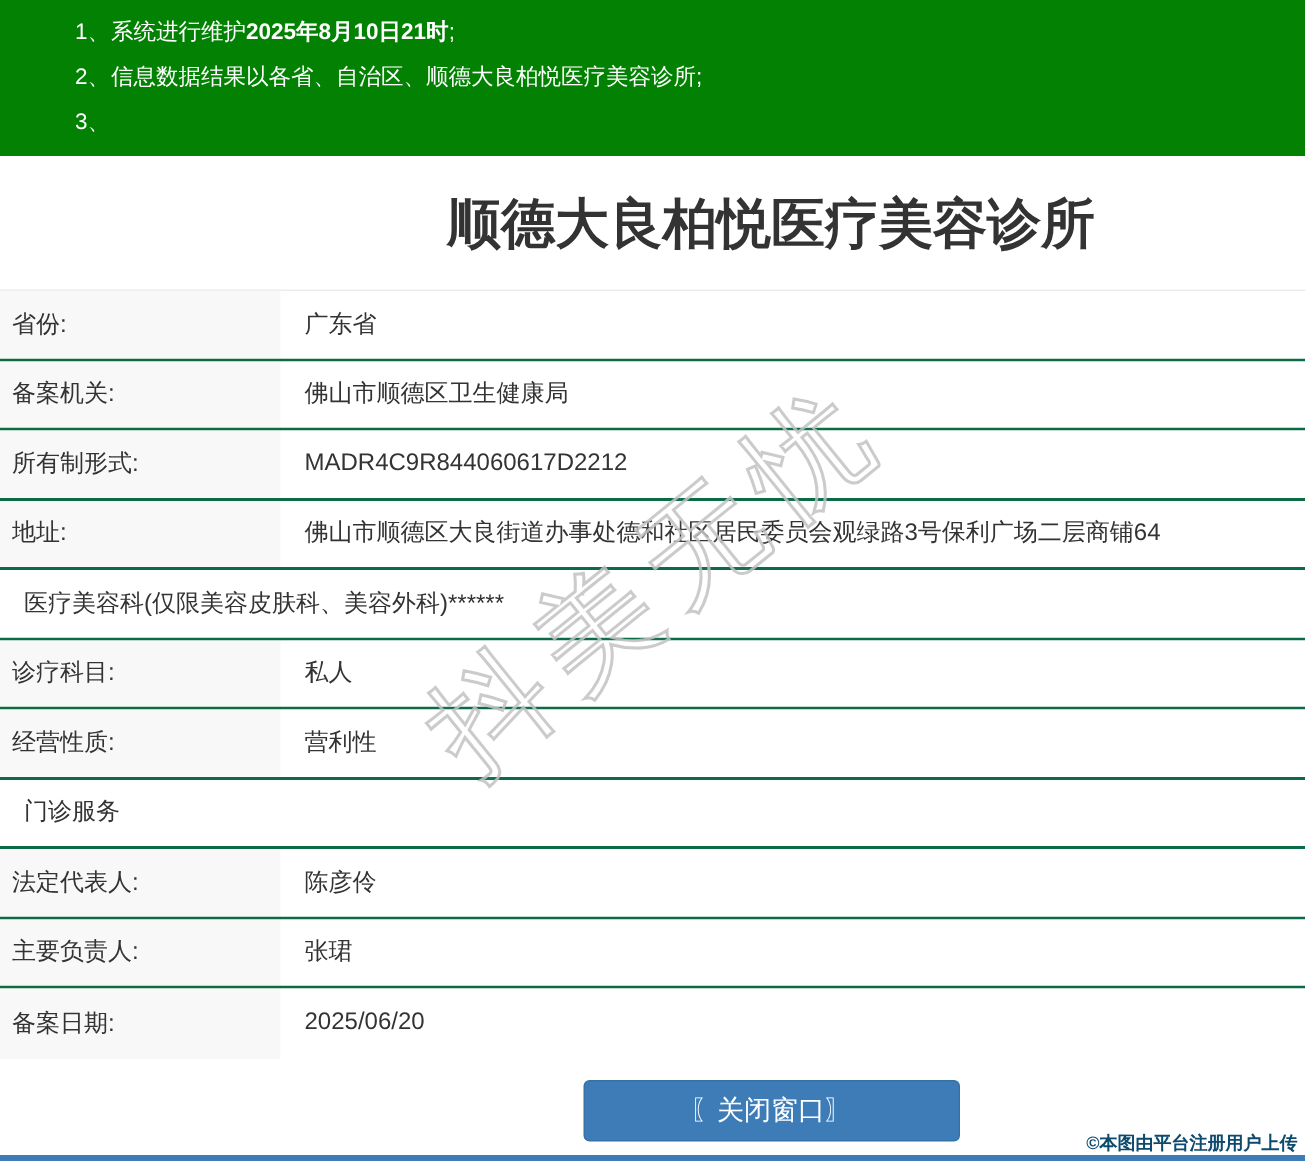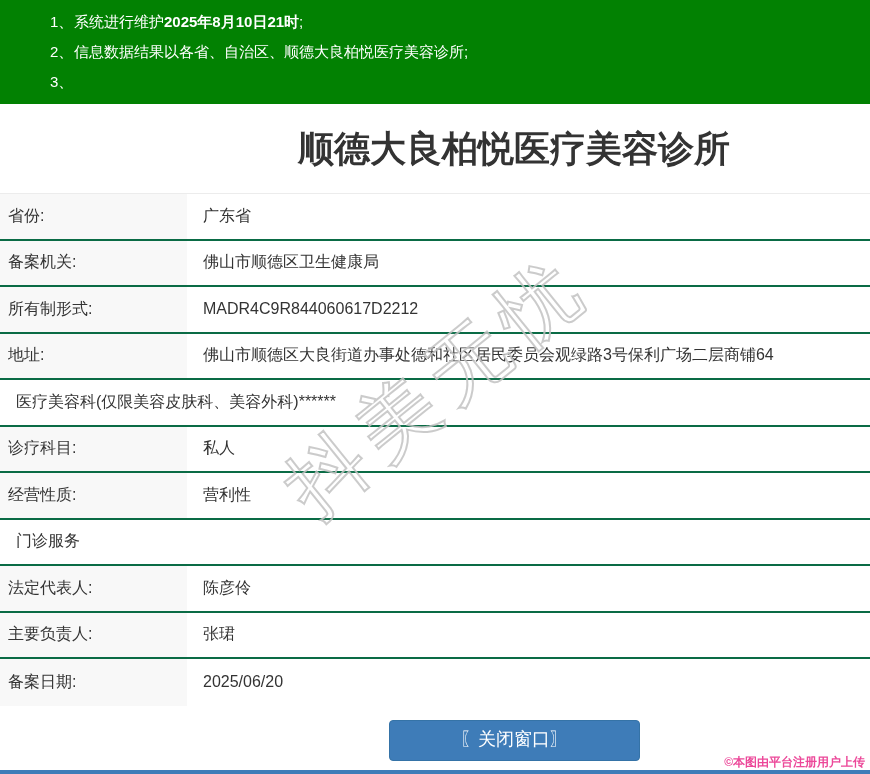--- a/index.html
+++ b/index.html
@@ -40,21 +40,21 @@
     flex:1 1 auto; background:#ffffff; color:#333333; font-size:16px;
     display:flex; align-items:center; padding-left:16px; white-space:nowrap;
   }
 
   
   .btn-row{ width:1028px; text-align:center; margin-top:14px; }
   .close-btn{
     display:inline-block; width:251px; height:41px; line-height:38px;
     background:#3e7cb8; border:1px solid #3573a7; border-radius:4px;
     color:#ffffff; font-size:18px; text-align:center; cursor:pointer;
-    font-family:Liberation Mono, monospace;
+    font-family:Liberation Serif, serif;
   }
 
   
   .footer-line{
     position:absolute; left:0; bottom:0; width:870px; height:4px;
     background:#3e7cb8;
   }
 
   
   .watermark{
@@ -62,21 +62,21 @@
     transform:translate(-50%,-50%) rotate(-39deg);
     font-size:78px; letter-spacing:12px; white-space:nowrap;
     color:rgba(255,255,255,0.05);
     -webkit-text-stroke:2px #c3c3c3;
     opacity:0.85; pointer-events:none; z-index:5;
   }
 
   
   .credit{
     position:absolute; right:5px; bottom:3px; z-index:6;
-    font-size:12px; font-weight:bold; color:#ec4899;
+    font-size:12px; font-weight:bold; color:#0c4a6e;
     text-shadow:1px 0 0 #fff,-1px 0 0 #fff,0 1px 0 #fff,0 -1px 0 #fff,
                 1px 1px 0 #fff,-1px -1px 0 #fff,1px -1px 0 #fff,-1px 1px 0 #fff;
   }
 </style>
 </head>
 <body>
 
 <div class="viewport">
 
   <div class="banner">

